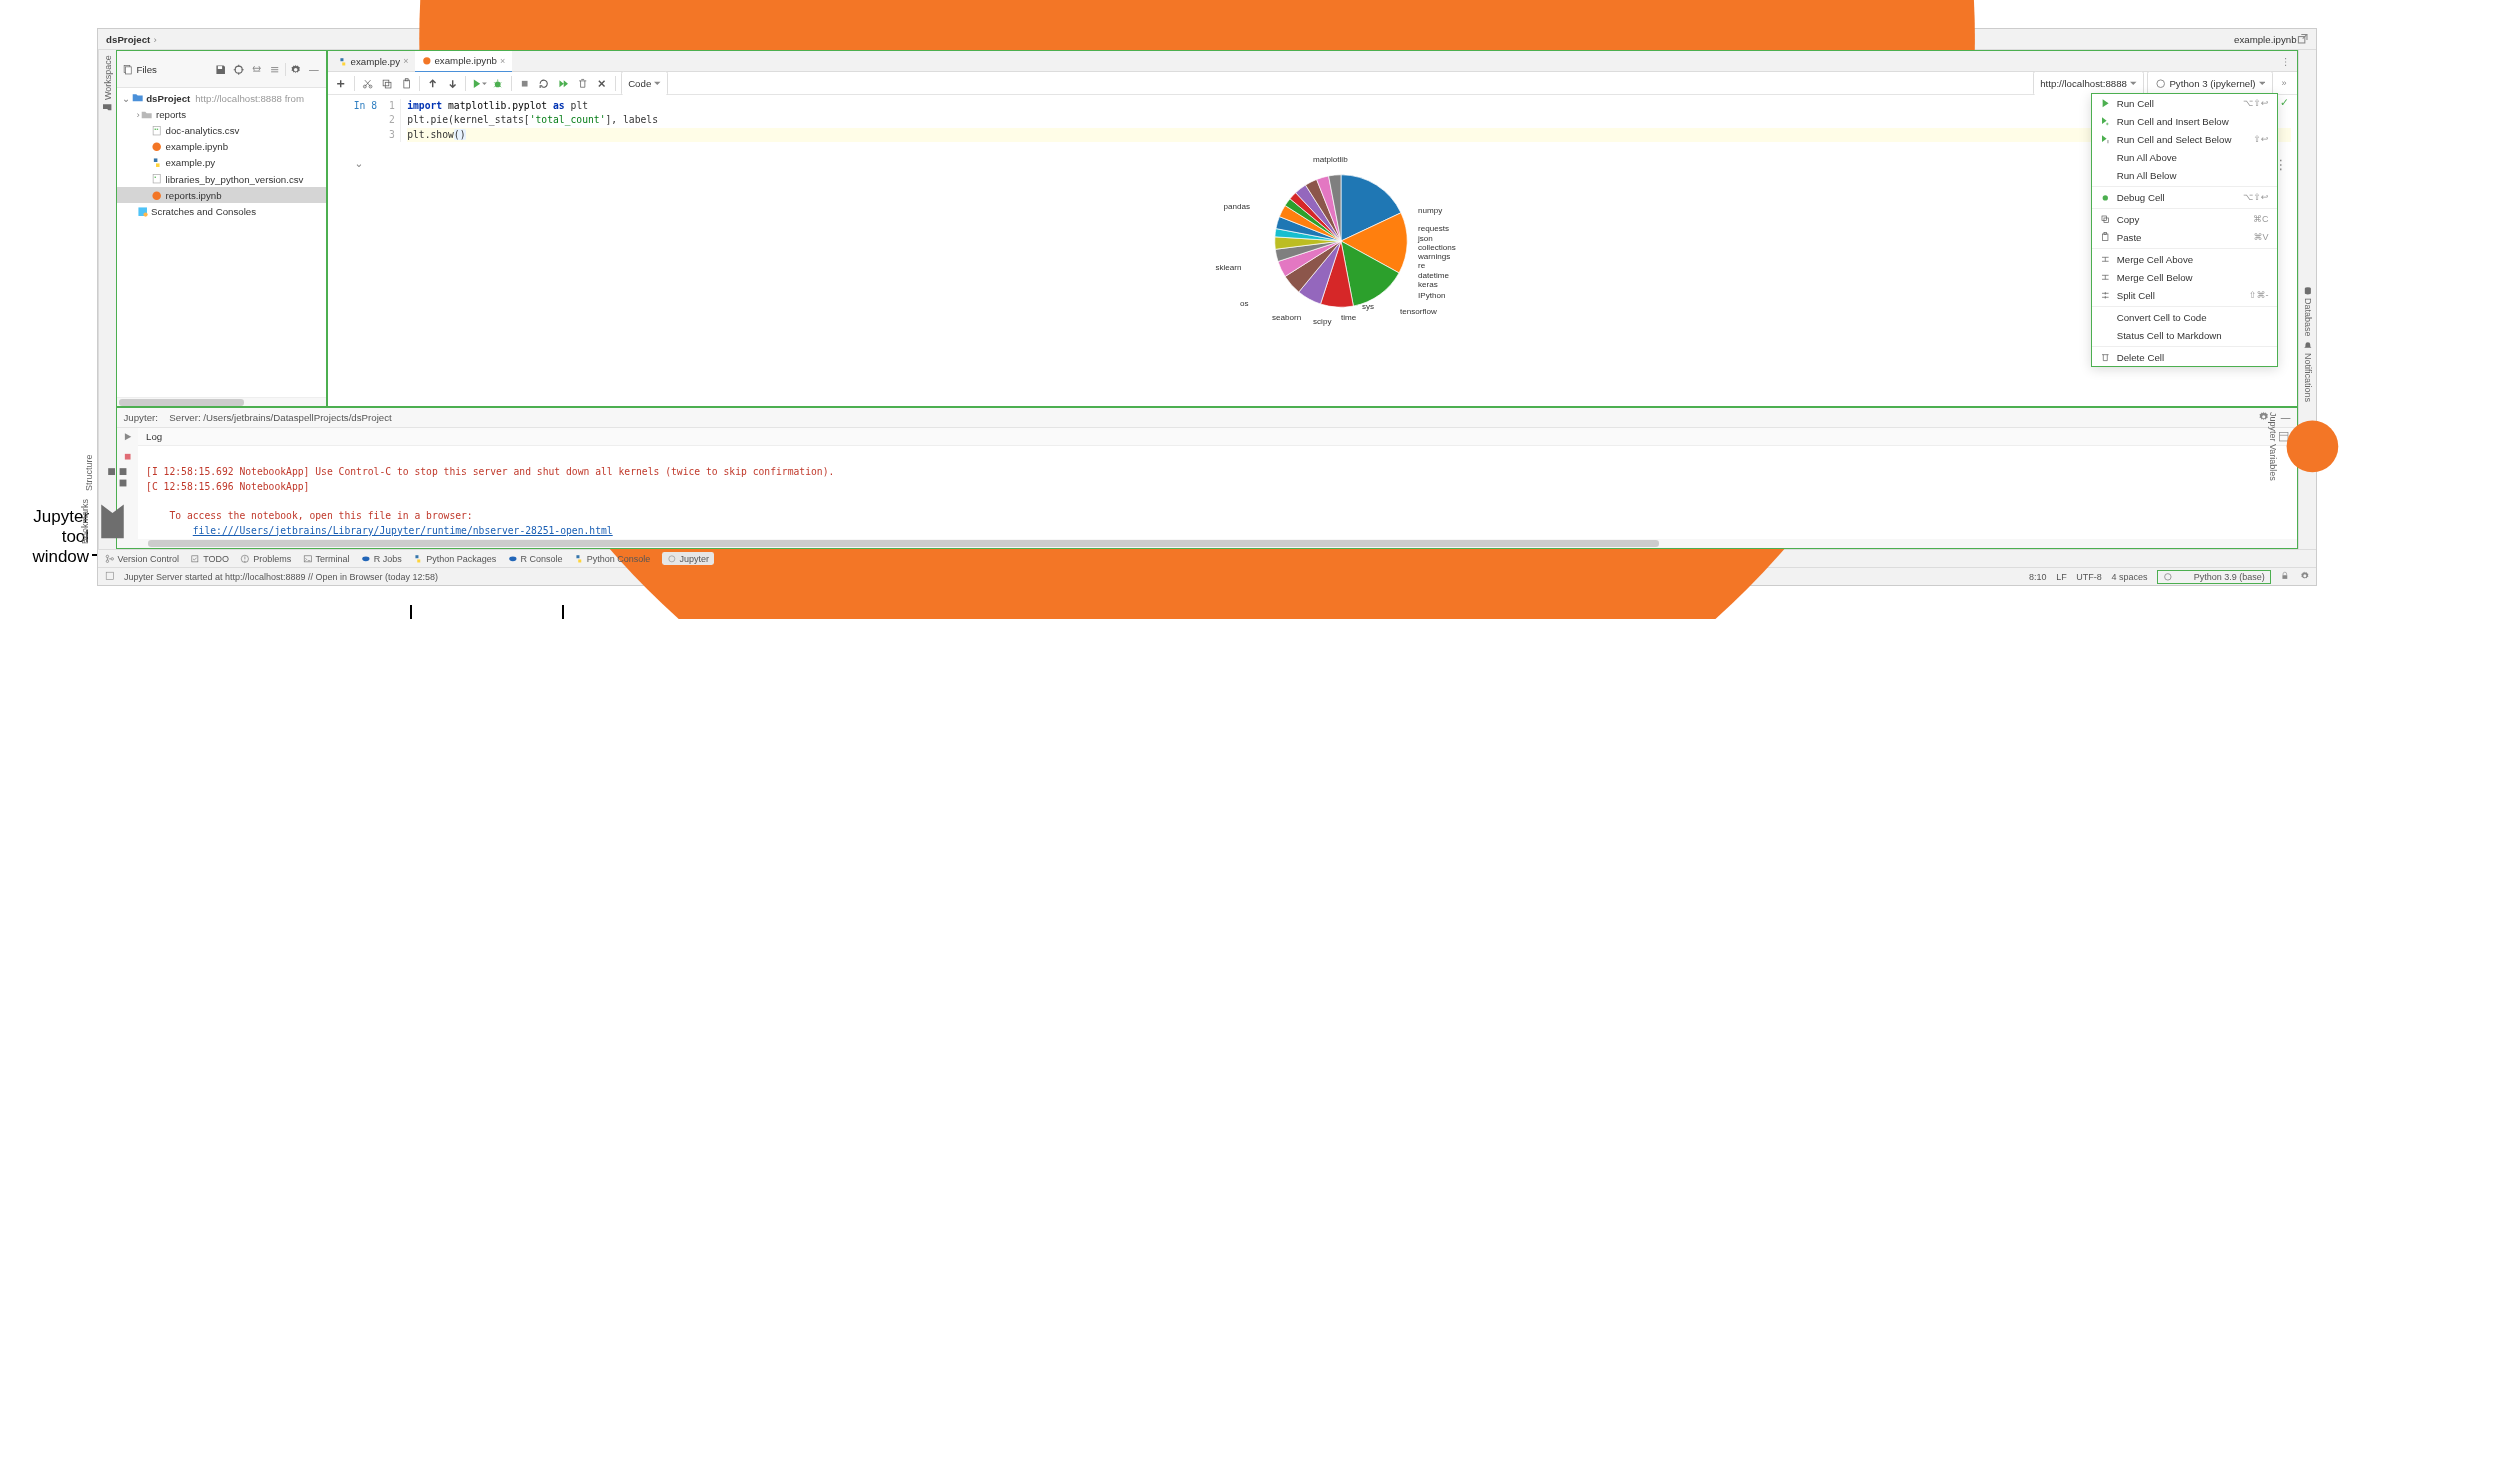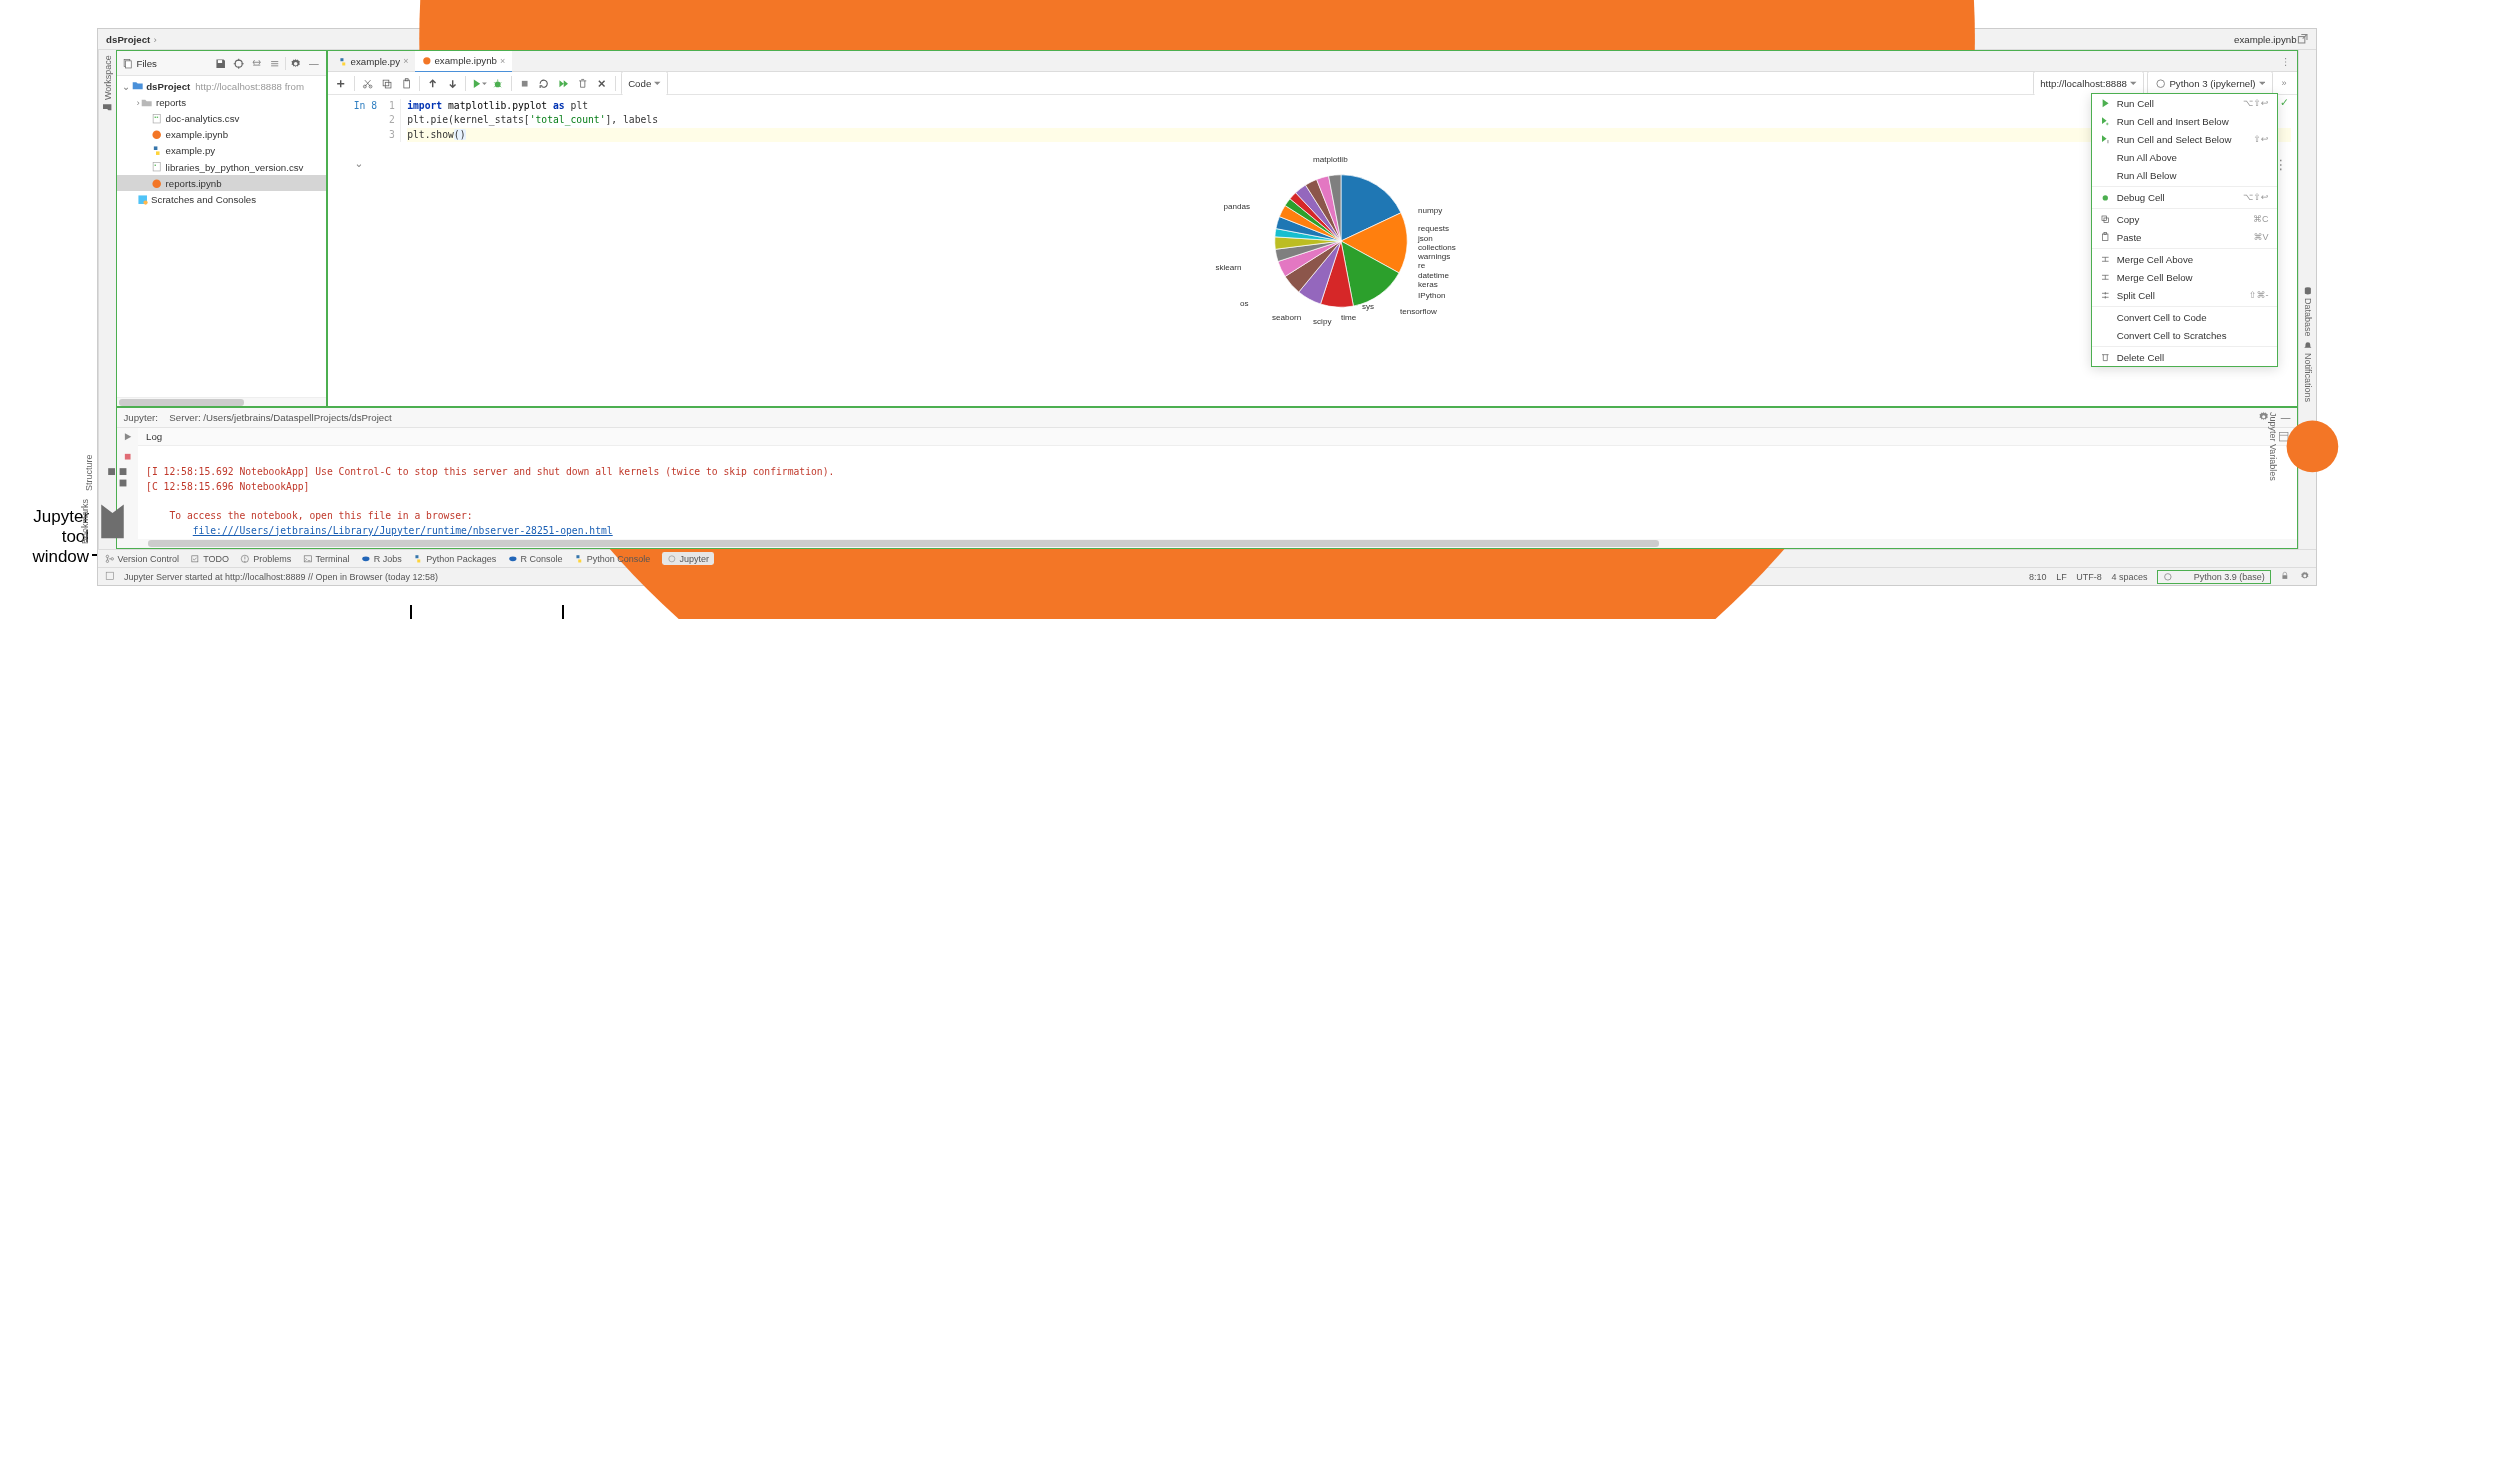--- a/index.html
+++ b/index.html
@@ -12,21 +12,21 @@
 .breadcrumb .spacer { flex: 1; }
 .breadcrumb .pop { color: #888; }
 
 .mainrow { display: flex; height: 357px; }
 .vrail { width: 18px; background: #f2f2f2; writing-mode: vertical-lr; transform: rotate(180deg); display: flex; align-items: center; justify-content: flex-end; gap: 4.9px; padding: 4.9px 0; font-size: 9px; color: #666; border-right: 0.8px solid #dcdcdc; }
 .vrail.right { transform: none; writing-mode: vertical-rl; border-right: none; border-left: 0.8px solid #dcdcdc; }
 .vrail .tab { display: flex; align-items: center; gap: 2.4px; }
 .vrail svg { width: 9.7px; height: 9.7px; }
 
 .workspace { width: 211px; border: 1.2px solid #4CAF50; background: #fff; display: flex; flex-direction: column; }
-.ws-head { display: flex; align-items: center; height: 25px; padding: 0 4.9px; gap: 3.2px; border-bottom: 0.8px solid #e4e4e4; font-size: 9.7px; background: #f7f7f7; }
+.ws-head { display: flex; align-items: center; height: 37px; padding: 0 4.9px; gap: 3.2px; border-bottom: 0.8px solid #e4e4e4; font-size: 9.7px; background: #f7f7f7; }
 .ws-head .tool { width: 14.6px; height: 14.6px; display: flex; align-items: center; justify-content: center; color: #666; }
 .ws-head svg { width: 11.4px; height: 11.4px; }
 .ws-tree { flex: 1; overflow: auto; font-size: 9.7px; padding: 1.6px 0; }
 .ws-tree .row { display: flex; align-items: center; height: 16.2px; padding-left: 4.9px; white-space: nowrap; }
 .ws-tree .row.sel { background: #d5d5d5; }
 .ws-tree svg { width: 11.4px; height: 11.4px; margin-right: 3.2px; flex-shrink: 0; }
 .ws-tree .indent1 { padding-left: 19.5px; }
 .ws-tree .indent2 { padding-left: 34px; }
 .ws-tree .muted { color: #999; margin-left: 4.9px; }
 .ws-scroll { height: 9.7px; background: #f7f7f7; border-top: 0.8px solid #eee; }
@@ -537,21 +537,21 @@
               <span class="lab">Split Cell</span>
               <span class="sc">⇧⌘-</span>
             </div>
         <div class="hr"></div>
         <div class="item">
               <span style="width:10.6px"></span>
               <span class="lab">Convert Cell to Code</span>
             </div>
         <div class="item">
               <span style="width:10.6px"></span>
-              <span class="lab">Convert Cell to Scratches</span>
+              <span class="lab">Status Cell to Markdown</span>
             </div>
         <div class="hr"></div>
         <div class="item">
               <svg viewBox="0 0 16 16" fill="none" stroke="#555">
                 <path d="M3 4h10M5 4v9h6V4"></path>
               </svg>
               <span class="lab">Delete Cell</span>
             </div>
       </div>
     </div>

